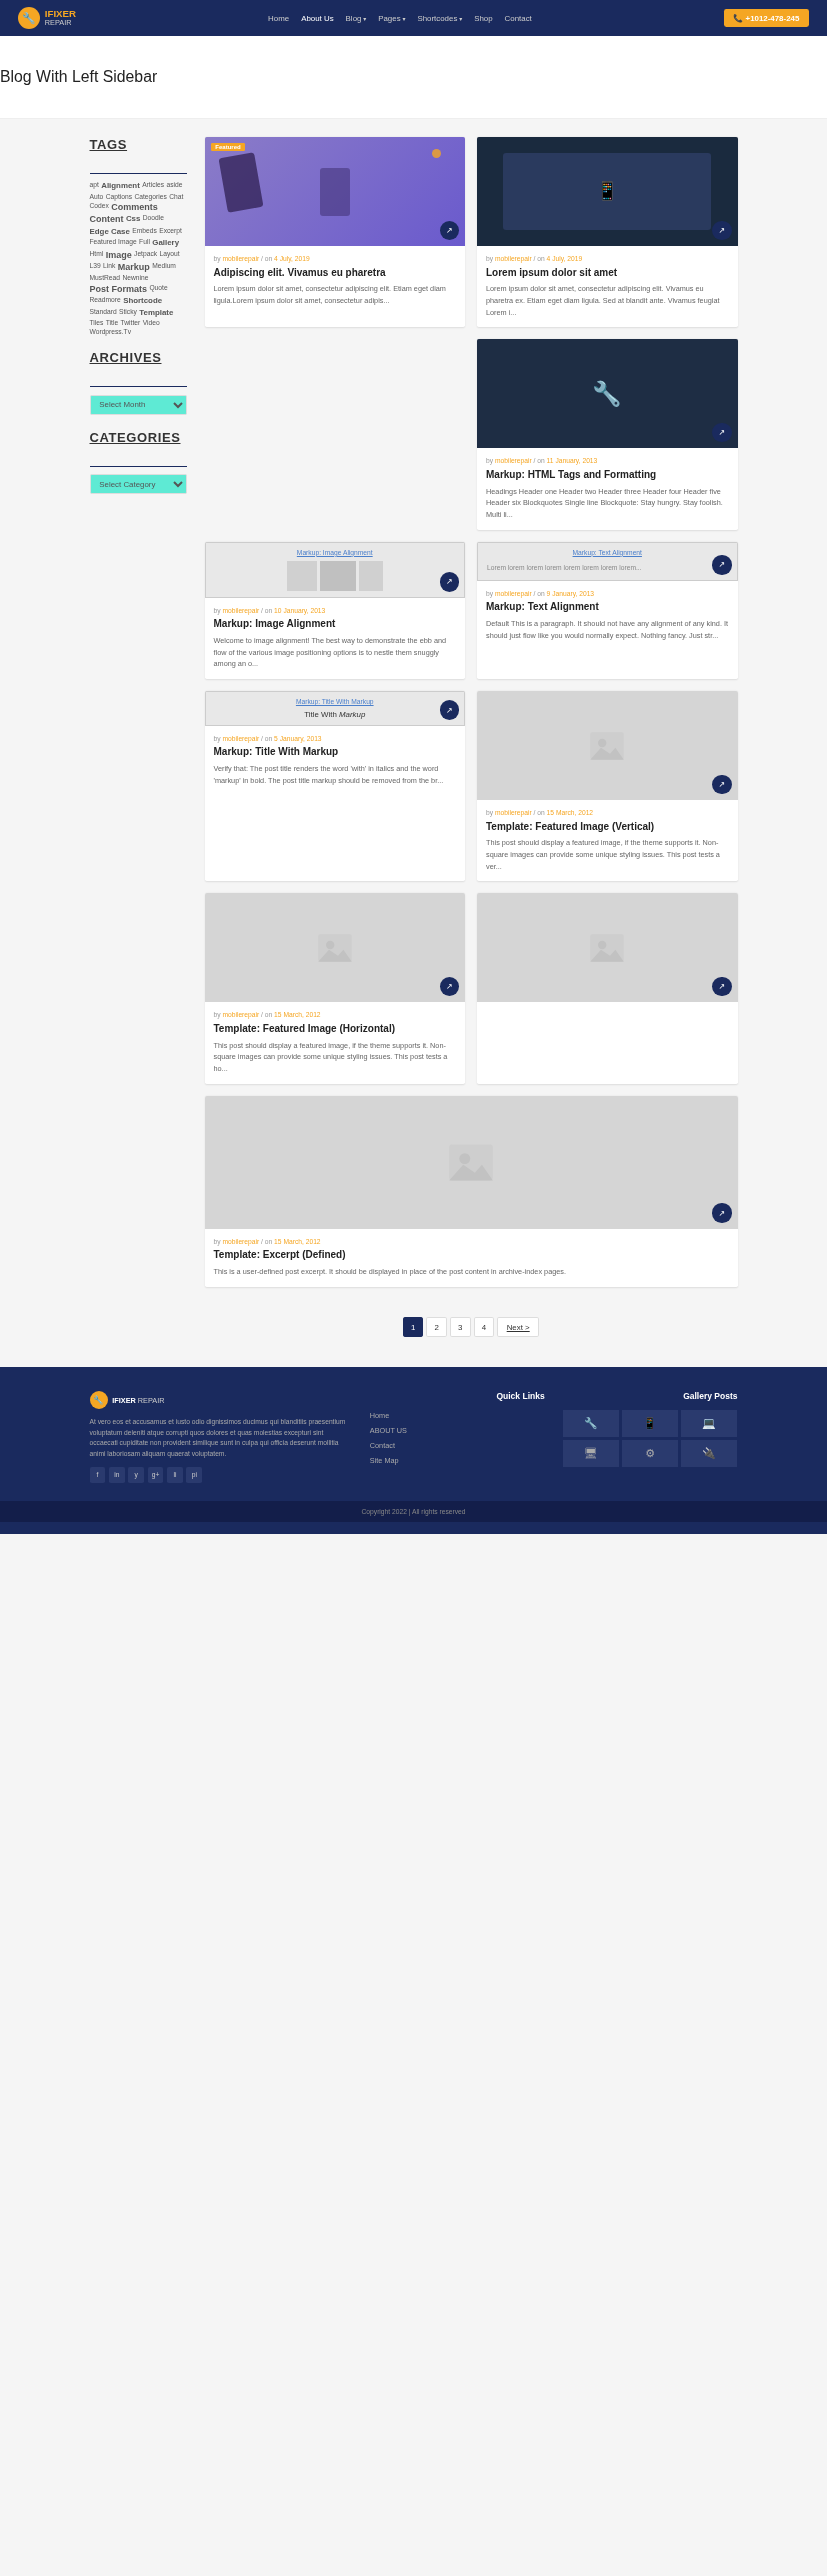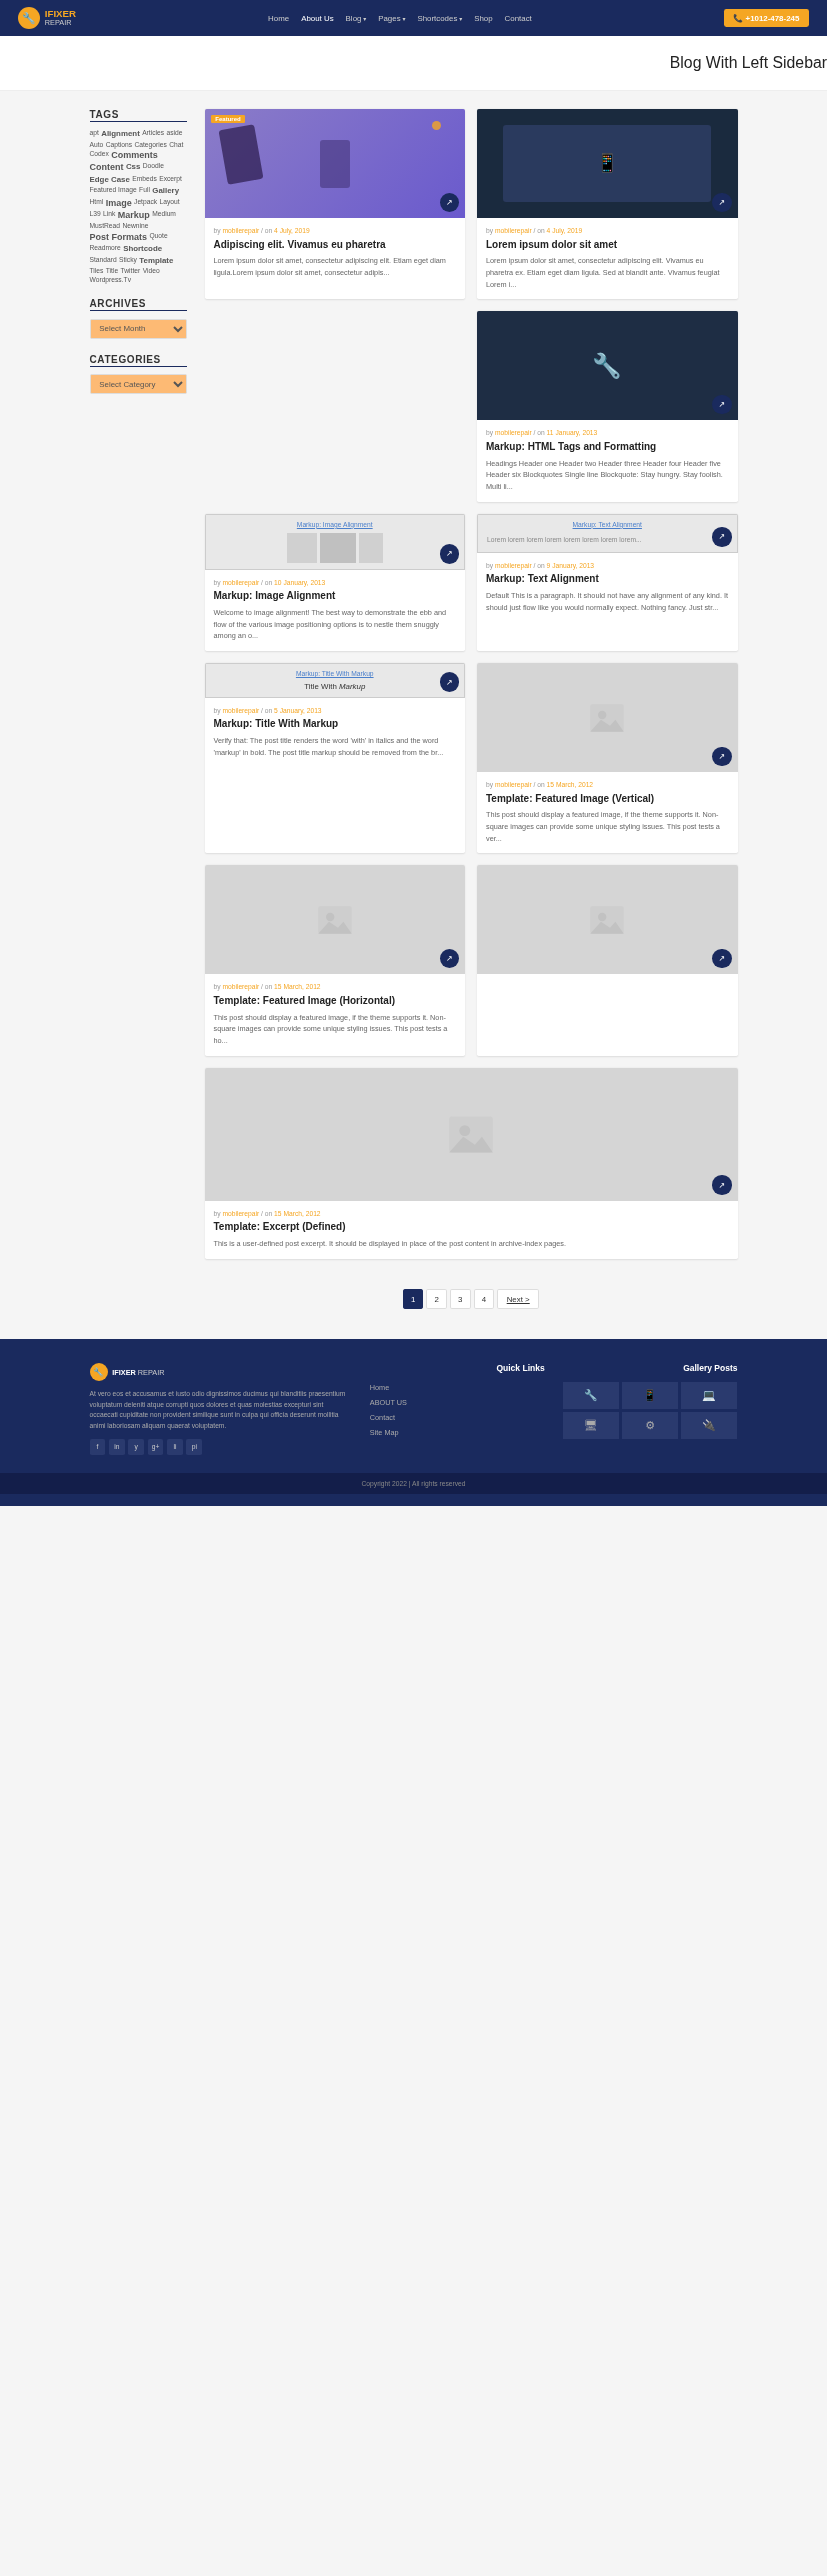--- a/index.html
+++ b/index.html
@@ -52,69 +52,70 @@
       padding: 4.8px 9.7px;
       border-radius: 2.4px;
       font-size: 7.9px;
       font-weight: bold;
       text-decoration: none;
     }
 
     
     .page-title-bar {
       background: white;
-      text-align: right;
-      padding: 18px 0;
+      text-align: left;
+      padding: 32px 0;
       border-bottom: 0.6px solid #eee;
     }
     .page-title-bar h1 { font-size: 15.8px; color: #222; font-weight: normal; }
 
     
     .main-container {
       max-width: 666px;
       margin: 0 auto;
       padding: 18px 9px;
       display: flex;
       gap: 18px;
     }
 
     
     .sidebar {
       width: 97px;
       flex-shrink: 0;
     }
     .sidebar-section { margin-bottom: 15px; }
     .sidebar-section-title {
-      font-size: 10px;
+      font-size: 13px;
       font-weight: bold;
       color: #333;
       border-bottom: 1.2px solid #1a2a5e;
-      padding-bottom: 1px;
+      padding-bottom: 21px;
       margin-bottom: 7.3px;
       text-transform: uppercase;
       letter-spacing: 0.6px;
+      text-decoration: underline;
     }
     .tags-cloud { display: flex; flex-wrap: wrap; gap: 2.4px; }
     .tag-item {
       font-size: 6.7px;
       color: #555;
       cursor: pointer;
     }
     .tag-lg { font-size: 9px; font-weight: bold; }
     .tag-md { font-size: 7.9px; font-weight: bold; }
     .tag-sm { font-size: 6.7px; }
 
     .sidebar-select {
       width: 100%;
       padding: 3.6px 4.8px;
       border: 0.6px solid #ddd;
       border-radius: 1.8px;
       font-size: 7.9px;
       color: #555;
-      background: #fdba74;
+      background: #5eead4;
       cursor: pointer;
     }
 
     
     .blog-content { flex: 1; }
     .posts-grid { display: grid; grid-template-columns: 1fr 1fr; gap: 12px; }
 
     .post-card {
       background: white;
       border-radius: 1.8px;

